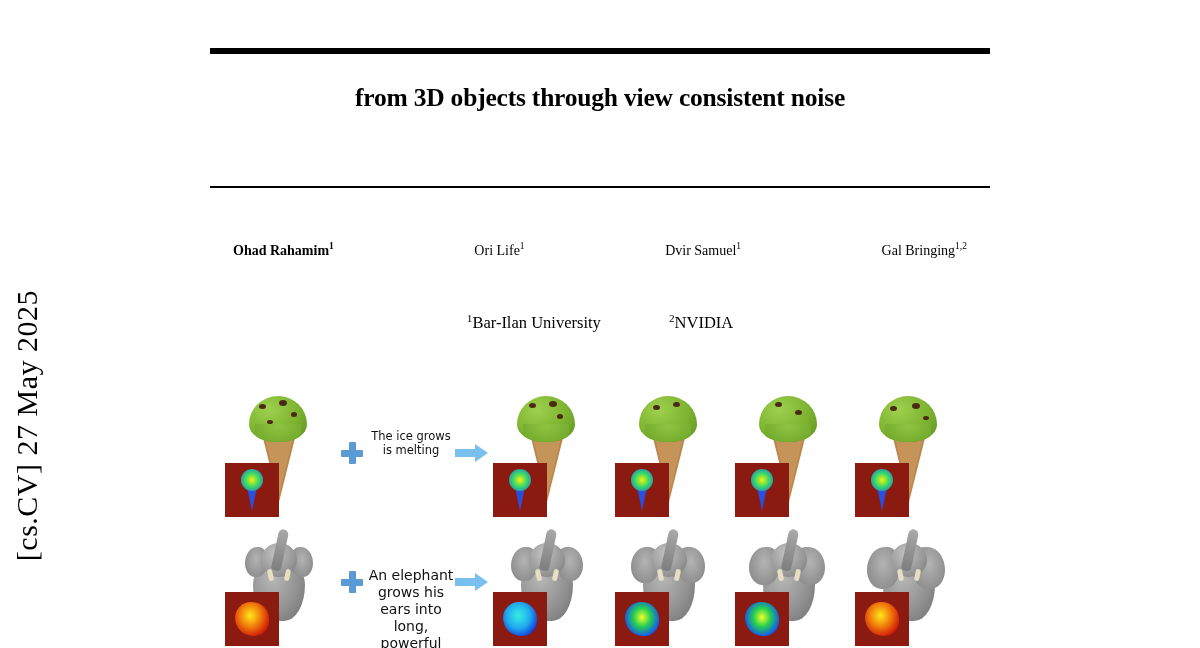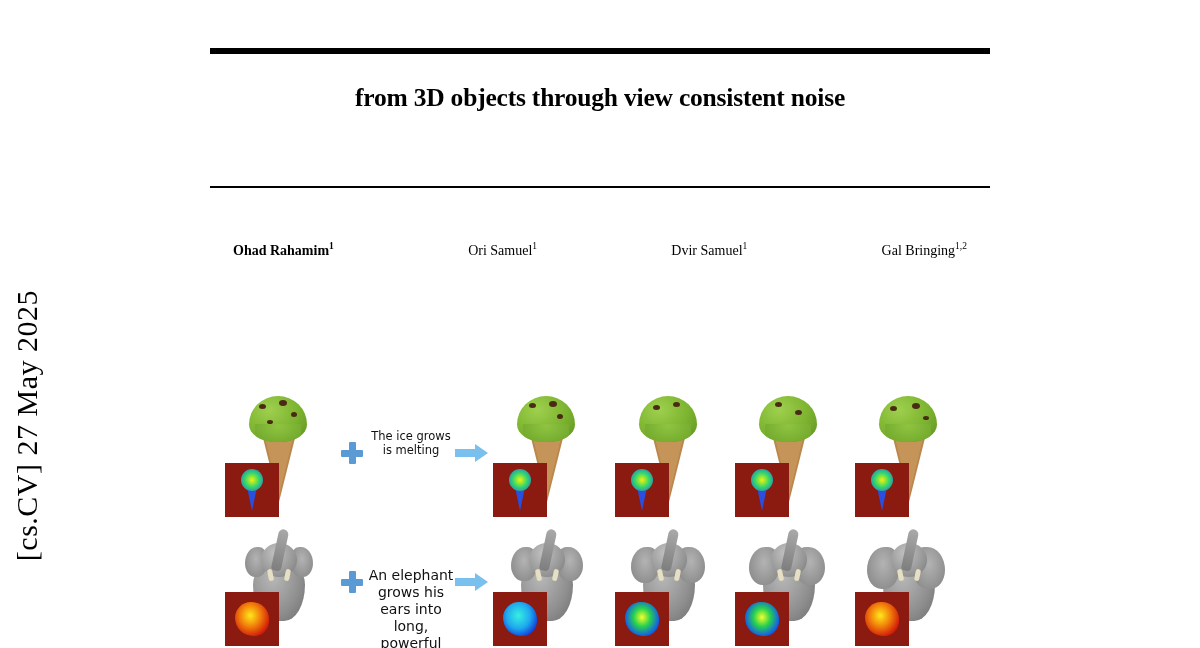--- a/index.html
+++ b/index.html
@@ -294,30 +294,34 @@
     <span class="line2">from 3D objects through view consistent noise</span>
   </div>
 
   <div class="rule-mid"></div>
 
   <div class="authors">
     <span class="author first">
       <span>Ohad Rahamim</span><sup>1</sup>
     </span>
     <span class="author">
-      <span>Ori Samuel</span><sup>1</sup>
+      <span>Ori Life</span><sup>1</sup>
     </span>
     <span class="author">
       <span>Dvir Samuel</span><sup>1</sup>
     </span>
     <span class="author">
       <span>Gal Bringing</span><sup>1,2</sup>
     </span>
   </div>
 
+  <div class="affils">
+    <span class="a1"><sup>1</sup><span>Bar-Ilan University</span></span>
+    <span><sup>2</sup><span>NVIDIA</span></span>
+  </div>
 
   <div class="figure">
 
     <div class="fig-row">
 
       <div class="cell c-src">
         <div class="obj">
           <div class="ic-cone"></div>
           <div class="ic-cone2"></div>
           <div class="ic-scoop">

